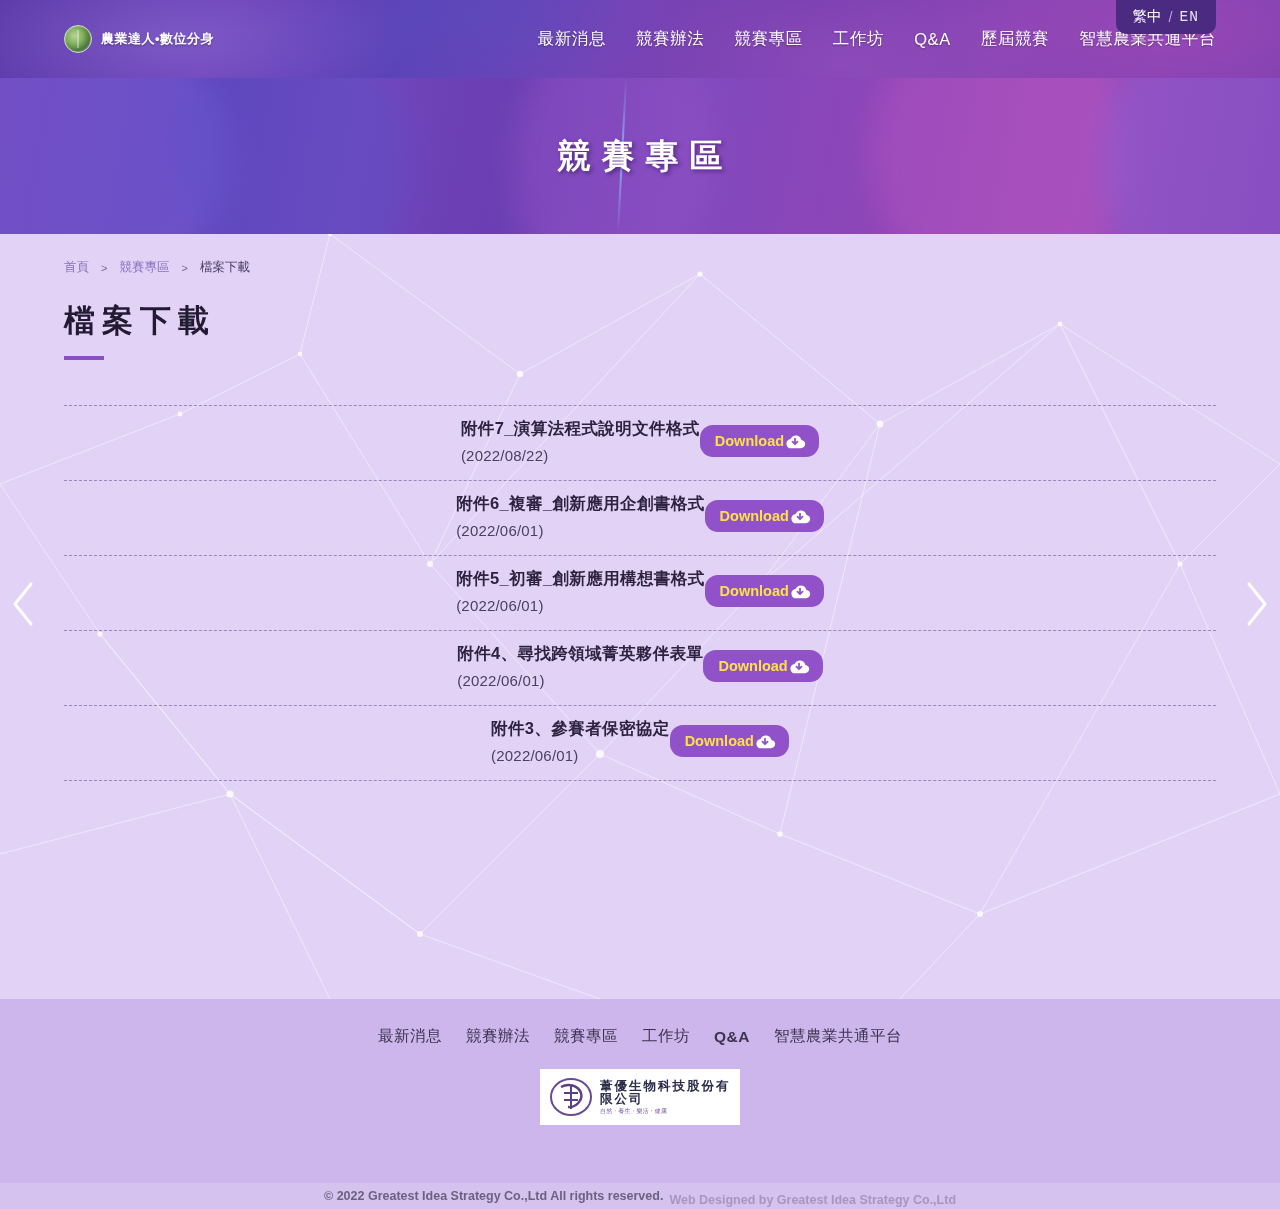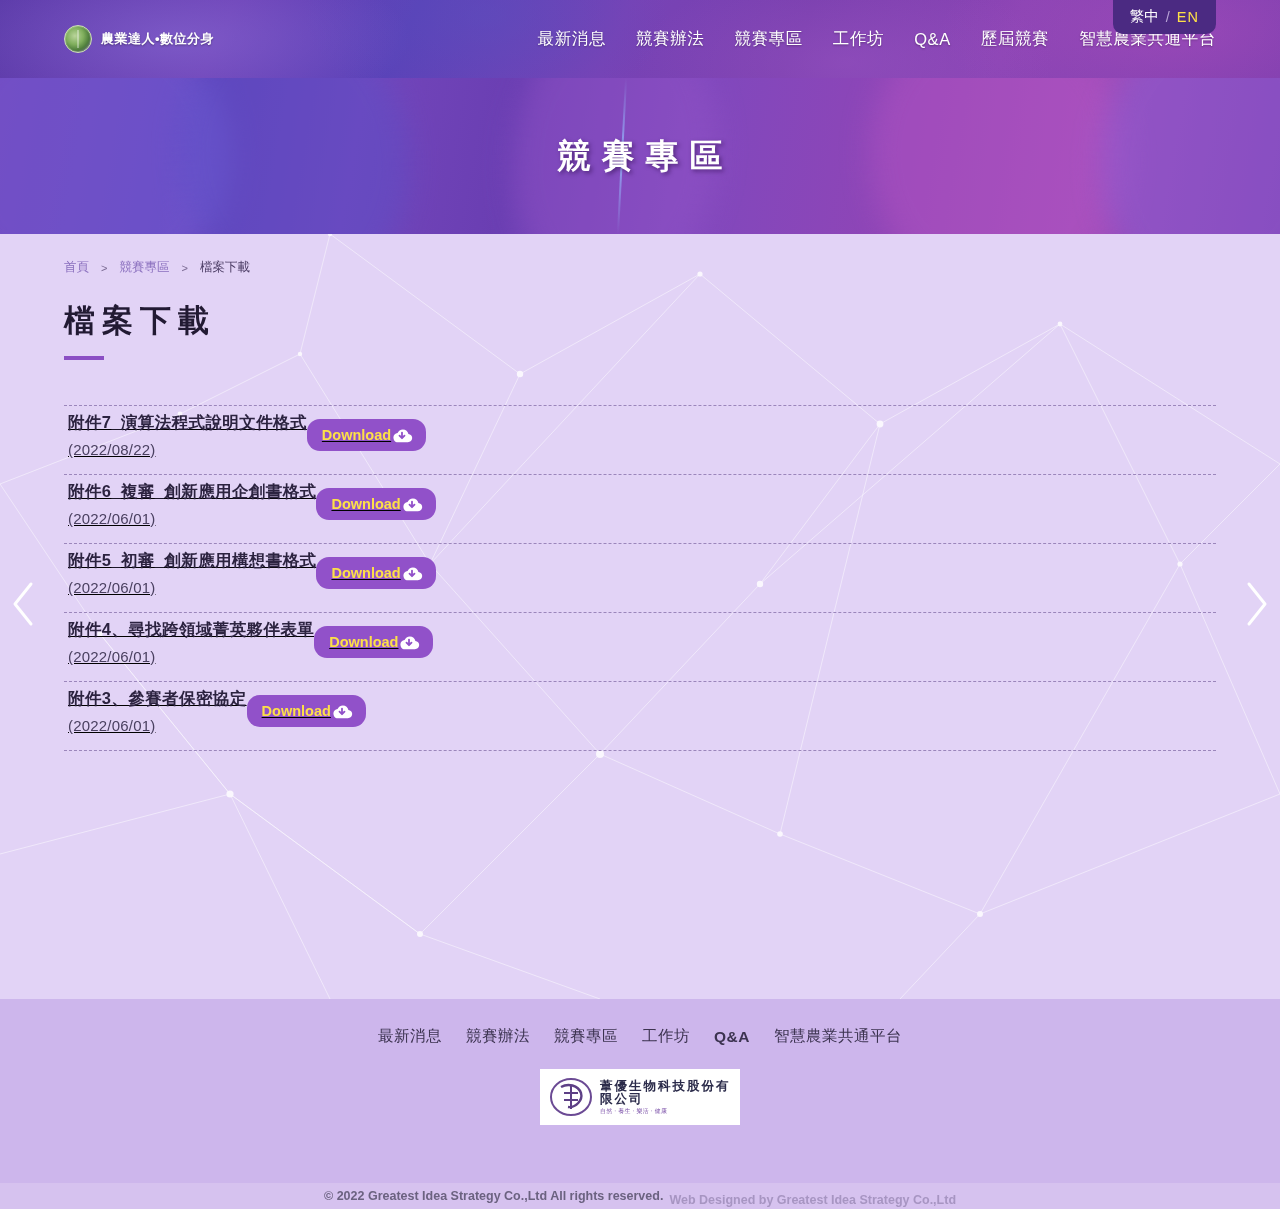--- a/index.html
+++ b/index.html
@@ -70,21 +70,21 @@
     position: absolute; top: 0; right: 64px;
     background: #4b2a82;
     border-radius: 0 0 10px 10px;
     padding: 7px 17px 8px;
     display: flex; align-items: center; gap: 7px;
     z-index: 40;
     font-size: 14.5px;
   }
   .lang-tw { color: #ffffff; }
   .lang-sep { color: #b9a4d8; }
-  .lang-en { color: #fde047; letter-spacing: 1px; }
+  .lang-en { color: #e5e5e5; letter-spacing: 1px; font-family: Liberation Mono, monospace; }
 
   
   .hero {
     position: relative;
     height: 156px; width: 1280px;
     overflow: hidden;
     background: linear-gradient(100deg, #6b3bb0 0%, #5c3fb6 14%, #7246bb 28%, #6a3eb2 40%, #8048bd 54%, #8f45b6 70%, #a04cb9 84%, #8b42b2 100%);
   }
   .hero .h-l1, .hero .h-l2, .hero .h-l3, .hero .h-l4, .hero .h-l5 {
     position: absolute; top: -40%; height: 180%;
@@ -138,24 +138,23 @@
     letter-spacing: 7px;
   }
   .title-rule {
     margin-top: 14px;
     width: 40px; height: 4px; background: #8b4fc4;
   }
 
   .file-list { margin-top: 45px; }
   .file-row {
     position: relative;
-    display: flex; align-items: center; justify-content: flex-start;
-    padding: 6px 4px 16px;
+    display: flex; align-items: center; justify-content: center;
+    padding: 12px 4px 16px;
     border-bottom: 1px dashed #9b86bb;
-    text-decoration: underline;
   }
   .file-row:first-child { border-top: 1px dashed #9b86bb; }
   .file-info { display: flex; flex-direction: column; gap: 7px; }
   .file-name { font-size: 16.5px; font-weight: 700; color: #2c2340; letter-spacing: .4px; }
   .file-date { font-size: 15px; color: #4a4060; letter-spacing: .2px; }
 
   .dl-btn {
     display: inline-flex; align-items: center; 
     background: #9151c9;
     color: #fde047;

